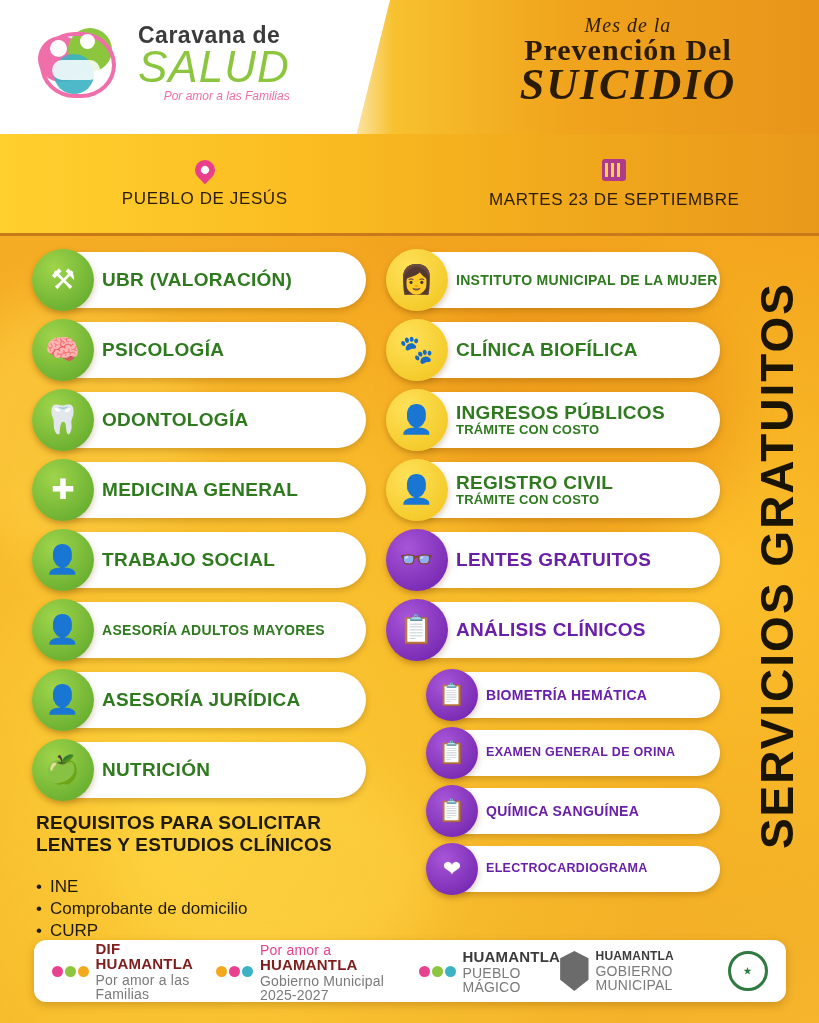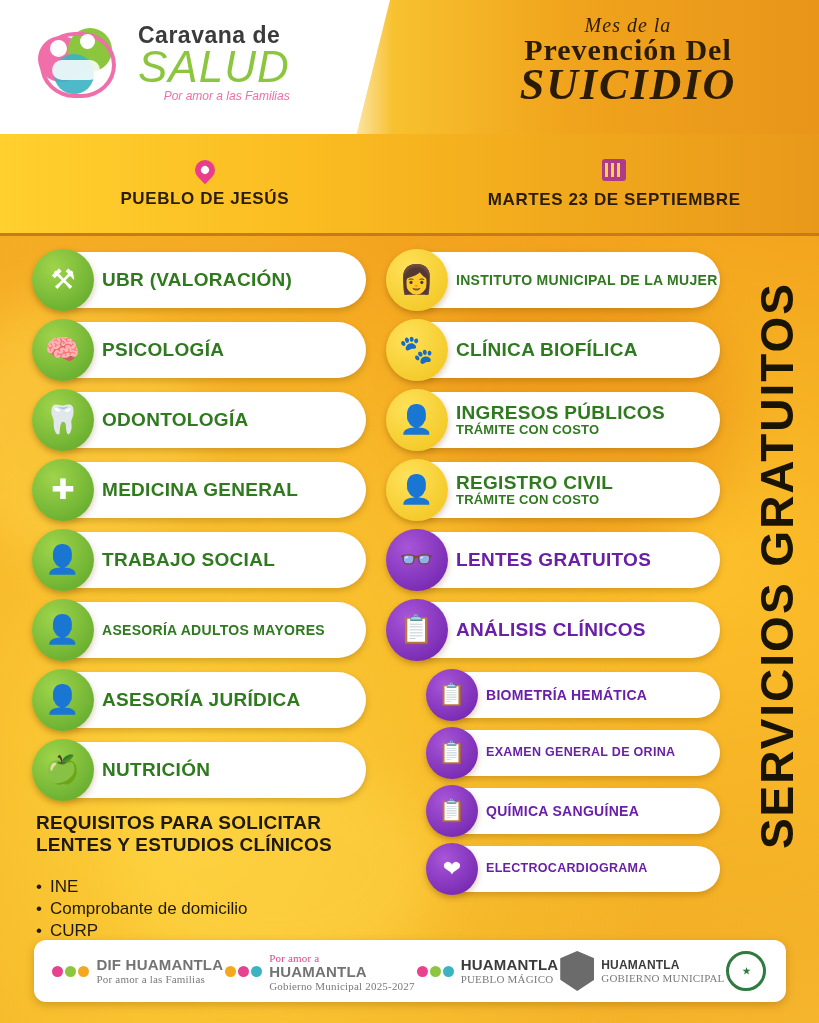--- a/index.html
+++ b/index.html
@@ -55,21 +55,21 @@
 
   
   .infobar {
     position: relative; height: 102px;
     background: linear-gradient(90deg, #ffd02e 0%, #fbbe22 35%, #f0a81c 70%, #e9991a 100%);
     border-bottom: 3px solid #c8791a;
     display: flex; align-items: center;
   }
   .info-cell { flex: 1; text-align: center; color: #2b1c05; }
   .info-icon { font-size: 24px; line-height: 1; margin-bottom: 6px; }
-  .info-txt { font-weight: 700; font-size: 17px; letter-spacing: .6px; line-height: 1.05; }
+  .info-txt { font-weight: 400; font-size: 17px; letter-spacing: .6px; line-height: 1.05; }
   .pin { display:inline-block; width: 20px; height: 20px; border-radius: 50% 50% 50% 0; background: #e83e8c; transform: rotate(-45deg); position: relative; }
   .pin::after { content:''; position:absolute; left:6px; top:6px; width:8px; height:8px; border-radius:50%; background:#fff; }
   .cal { display:inline-block; width:24px; height:22px; border-radius:3px; background:#b03a8a; position:relative; }
   .cal::before { content:''; position:absolute; top:4px; left:3px; width:18px; height:14px; background: repeating-linear-gradient(90deg,#ffd34d 0 3px,#b03a8a 3px 6px); }
   .clock { display:inline-block; width:22px; height:22px; border-radius:50%; background:#e8423f; border:3px solid #a31f1d; position:relative; }
   .clock::after { content:''; position:absolute; left:9px; top:3px; width:2px; height:8px; background:#fff; }
 
   
   .content { position: relative; height: 683px; padding: 14px 0 0 0; }
 
@@ -125,22 +125,22 @@
   .footer-bar {
     width: 752px; height: 62px; background: #fff; border-radius: 12px;
     box-shadow: 0 3px 8px rgba(120,70,0,.3);
     display: flex; align-items: center; justify-content: space-around; padding: 0 18px;
   }
   .f-item { display: flex; align-items: center; gap: 7px; }
   .f-dots { display: flex; gap: 2px; }
   .dot { width: 11px; height: 11px; border-radius: 50%; }
   .f-txt { line-height: 1; }
   .f-main { font-weight: 800; font-size: 15px; color: #3b3b3b; letter-spacing: .2px; }
-  .f-sub { font-size: 11px; color: #7a7a7a; letter-spacing: .2px; margin-top: 2px; font-family: Liberation Serif, serif; }
-  .f-main.pink { color: #737373; }
+  .f-sub { font-size: 14px; color: #7a7a7a; letter-spacing: .2px; margin-top: 2px; }
+  .f-main.pink { color: #7f1d1d; }
   .crest { width: 34px; height: 40px; background: #6b6b6b; clip-path: polygon(50% 0,100% 18%,100% 72%,50% 100%,0 72%,0 18%); }
   .seal { width: 40px; height: 40px; border-radius: 50%; border: 3px solid #2f7a3f; display:flex; align-items:center; justify-content:center; color:#2f7a3f; font-size:9px; font-weight:800; }
 </style>
 </head>
 <body>
 
 <div class="poster">
 
   <div class="blotch" style="left:-60px; top:300px; width:260px; height:260px; background:#ffd84a;"></div>
   <div class="blotch" style="left:420px; top:260px; width:320px; height:300px; background:#e78a14;"></div>

